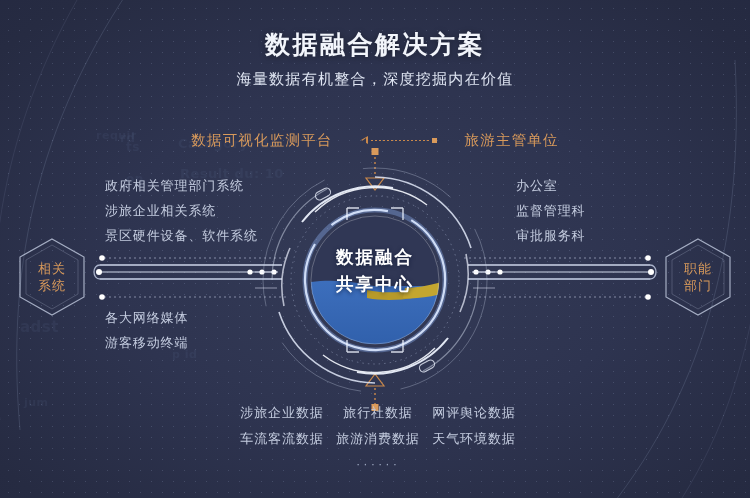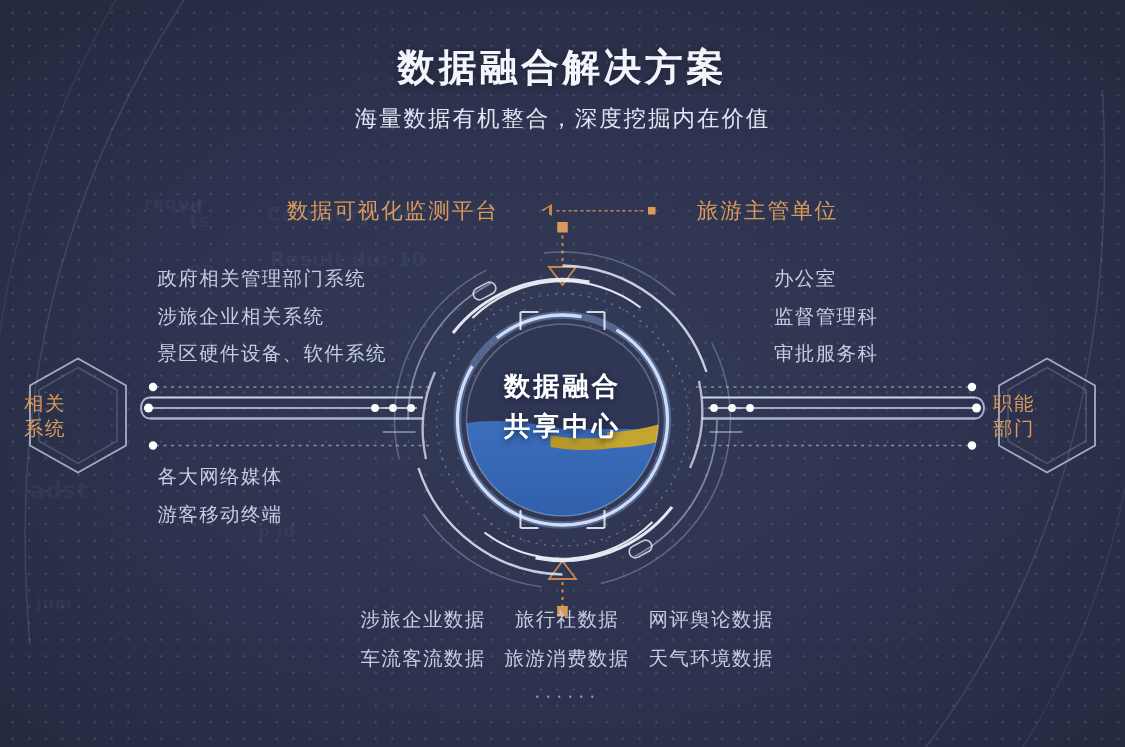--- a/index.html
+++ b/index.html
@@ -75,21 +75,21 @@
   .dline{
     width:58px; height:1px; margin:0 3px;
     background-image:linear-gradient(to right,#c9884b 0 2px,transparent 2px 4px);
     background-size:4px 1px;
   }
   .endsq{ width:5px;height:5px;background:#d99a5b; }
 
   
   .hex{
     position:absolute; width:72px; height:82px;
-    display:flex; align-items:center; 
+    display:flex; align-items:center; justify-content:center;
   }
   .hex svg{ position:absolute; inset:0; }
   .hex .hlab{
     position:relative; z-index:2; text-align:center;
     color:#d99a5b; font-size:13px; line-height:17px; letter-spacing:1px;
   }
   #hex-left{ left:16px; top:236px; }
   #hex-right{ left:662px; top:236px; }
 
   

